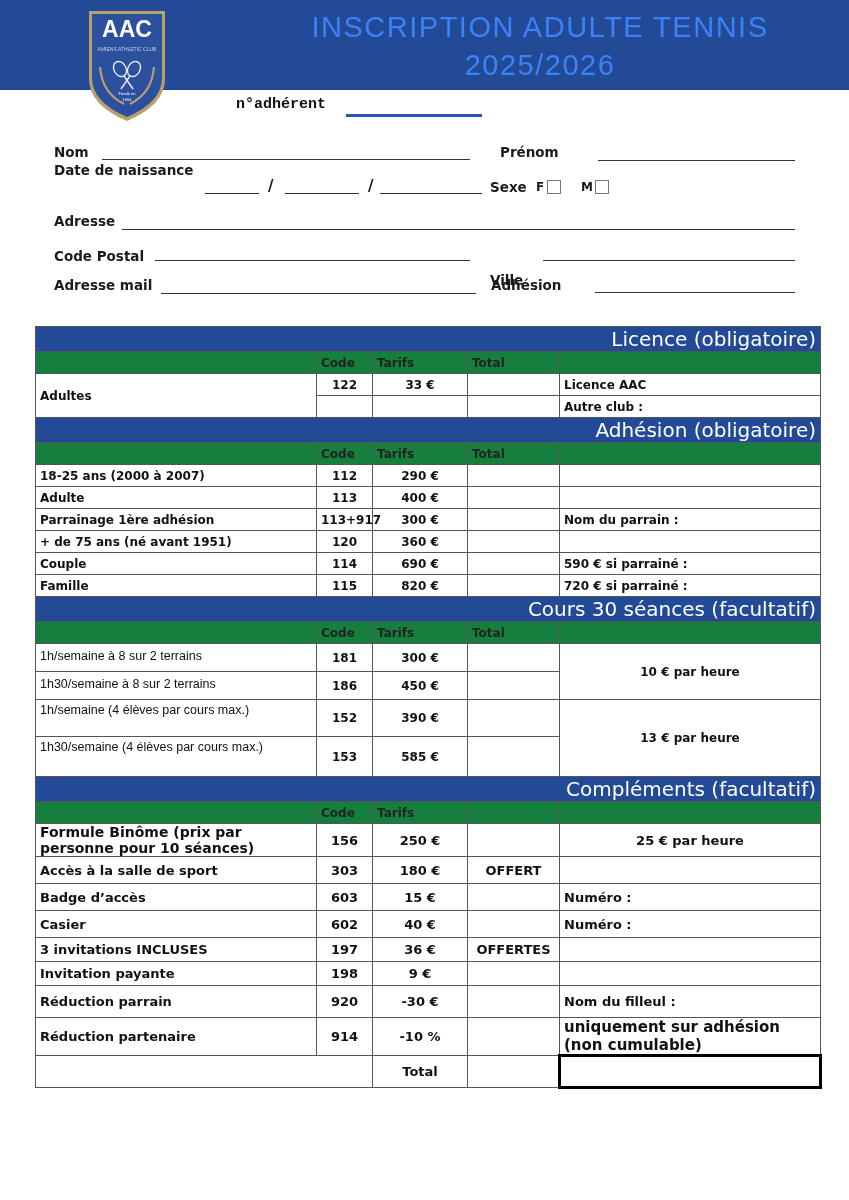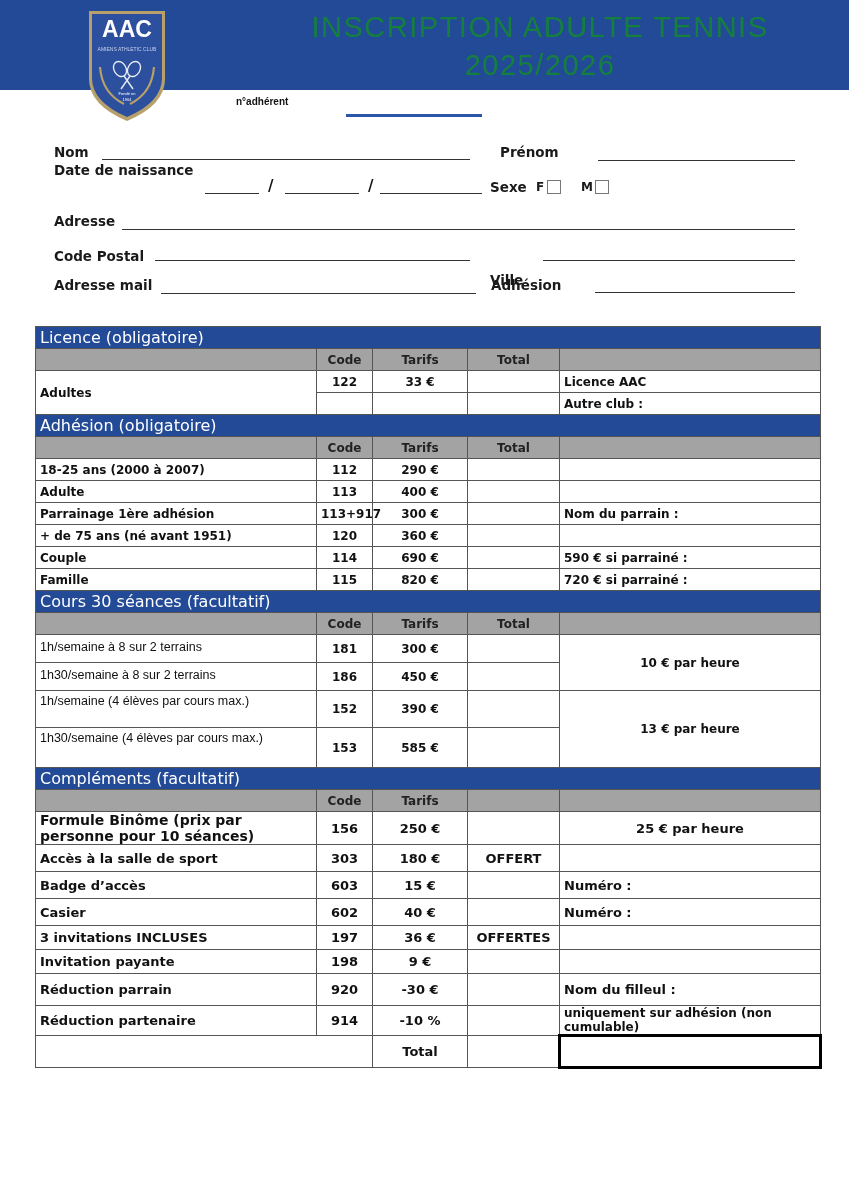--- a/index.html
+++ b/index.html
@@ -1,36 +1,36 @@
 <!DOCTYPE html>
 <html><head>
   <meta charset="utf-8">
   <style>
     * { box-sizing: border-box; margin: 0; padding: 0; }
     html, body { width: 849px; height: 1200px; background: #ffffff; overflow: hidden; }
     body { position: relative; font-family: "DejaVu Sans", sans-serif; color: #111; }
 
     .header-band { position: absolute; left: 0; top: 0; width: 849px; height: 90px; background: #234a96; }
-    .title { position: absolute; left: 260px; width: 560px; top: 8px; text-align: center; color: #15803d;
+    .title { position: absolute; left: 260px; width: 560px; top: 8px; text-align: center; color: #3b82f6;
              font-family: "Liberation Sans", sans-serif; font-size: 29px; letter-spacing: 1.5px; line-height: 38px; font-weight: normal; }
 
     .logo { position: absolute; left: 86px; top: 9px; width: 82px; height: 113px; }
 
-    .member-no { position: absolute; left: 236px; top: 96px; font-size: 10px; font-weight: bold; font-family: Liberation Sans, sans-serif; }
+    .member-no { position: absolute; left: 236px; top: 96px; font-size: 15px; font-weight: bold; font-family: Liberation Mono, monospace; }
     .member-line { position: absolute; left: 346px; top: 114px; width: 136px; height: 3px; background: #2a55a8; }
 
     .flabel { position: absolute; font-size: 13.5px; font-weight: bold; color: #1a1a1a; white-space: nowrap; }
     .fline { position: absolute; height: 1px; background: #333; }
     .slash { position: absolute; font-size: 15px; font-weight: bold; }
     .chk { position: absolute; width: 14px; height: 14px; border: 1px solid #777; background: #fff; }
 
     table.form { position: absolute; left: 35px; top: 326px; width: 785px; border-collapse: collapse; table-layout: fixed; font-size: 12px; }
     table.form td { border: 1.3px solid #555; padding: 0 4px; height: 22px; vertical-align: middle; }
-    .sec td { background: #234a96; color: #fff; text-align: left; font-size: 16px; height: 33px; border-color: #222; }
-    .hdr td { background: #a3a3a3; text-align: center; height: 22px; font-size: 12px; font-weight: bold; color: #222; border-color: #444; }
+    .sec td { background: #234a96; color: #fff; text-align: right; font-size: 20px; height: 33px; border-color: #222; }
+    .hdr td { background: #15803d; text-align: left; height: 22px; font-size: 12px; font-weight: bold; color: #222; border-color: #444; }
     .c { text-align: center; }
     .b { font-weight: bold; }
     .sm { font-size: 14px; }
     .plain { font-family: "Liberation Sans", sans-serif; font-size: 12.5px; font-weight: normal; }
     .lg { font-size: 13px; }
     .total-box { border: 3px solid #000 !important; }
   </style>
 </head>
 <body>
 
@@ -273,21 +273,21 @@
     <td class="c b lg">920</td>
     <td class="c b lg">-30 €</td>
     <td class="c b lg"></td>
     <td class="b lg">Nom du filleul :</td>
   </tr>
   <tr>
     <td class="b lg" style="height:30px;">Réduction partenaire</td>
     <td class="c b lg">914</td>
     <td class="c b lg">-10 %</td>
     <td class="c b lg"></td>
-    <td class="b" style="font-size:12px;margin-top:20px;">uniquement sur adhésion (non cumulable)</td>
+    <td class="b" style="font-size:15px;margin-top:20px;">uniquement sur adhésion (non cumulable)</td>
   </tr>
   <tr>
     <td colspan="2" style="height:32px;"></td>
     <td class="c b lg">Total</td>
     <td></td>
     <td class="total-box"></td>
   </tr>
 </tbody>
   </table>
 

